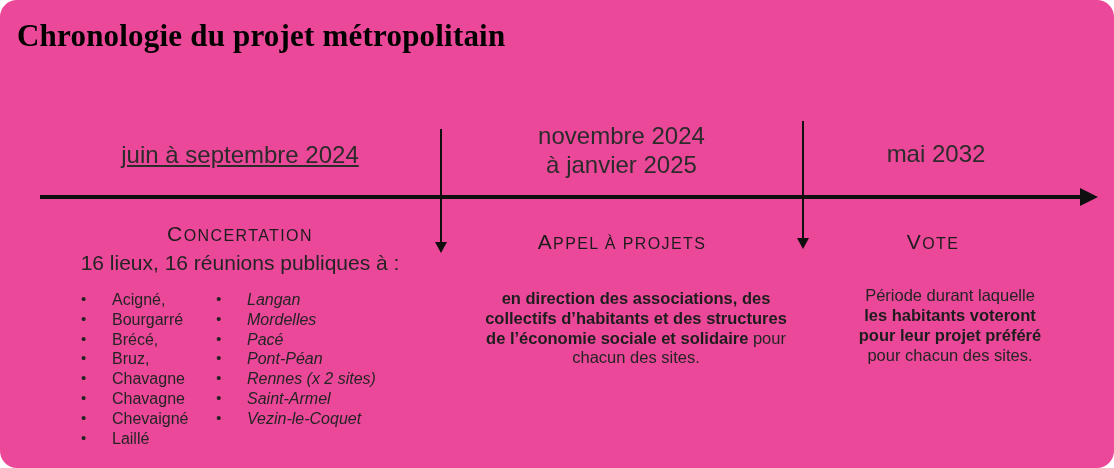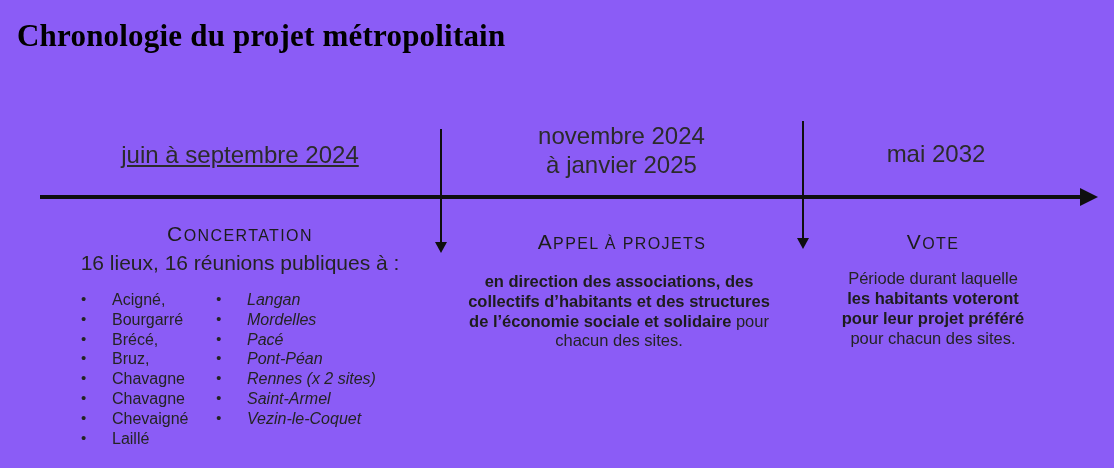--- a/index.html
+++ b/index.html
@@ -1,23 +1,24 @@
 <!DOCTYPE html>
 <html><head>
 <meta charset="utf-8">
 <style>
   html, body { margin: 0; padding: 0; background: #ffffff; }
   .canvas {
     position: relative;
     width: 1114px;
     height: 468px;
-    background: #8b5cf6;
+    background: #ec4899;
     font-family: "Liberation Sans", sans-serif;
     color: #222222;
     overflow: hidden;
+    border-radius: 17px;
   }
   .page-title {
     position: absolute;
     left: 17px;
     top: 18px;
     margin: 0;
     font-family: "Liberation Serif", serif;
     font-size: 31px;
     font-weight: 700;
     color: #000000;
@@ -97,21 +98,21 @@
   .list li::before {
     content: "\2022";
     position: absolute;
     left: 3px; top: -1px;
     font-size: 15px;
     color: #242424;
   }
   
   .body {
     position: absolute;
-    margin: 0;
+    margin: 17px;
     font-size: 16.5px;
     line-height: 19.8px;
     text-align: center;
     color: #242424;
   }
   .b2 { left: 458px; top: 272px; width: 322px; }
   .b3 { left: 818px; top: 268px; width: 230px; line-height: 20px; }
   .body b { font-weight: 700; color: #1d1d1d; }
 </style>
 </head>

